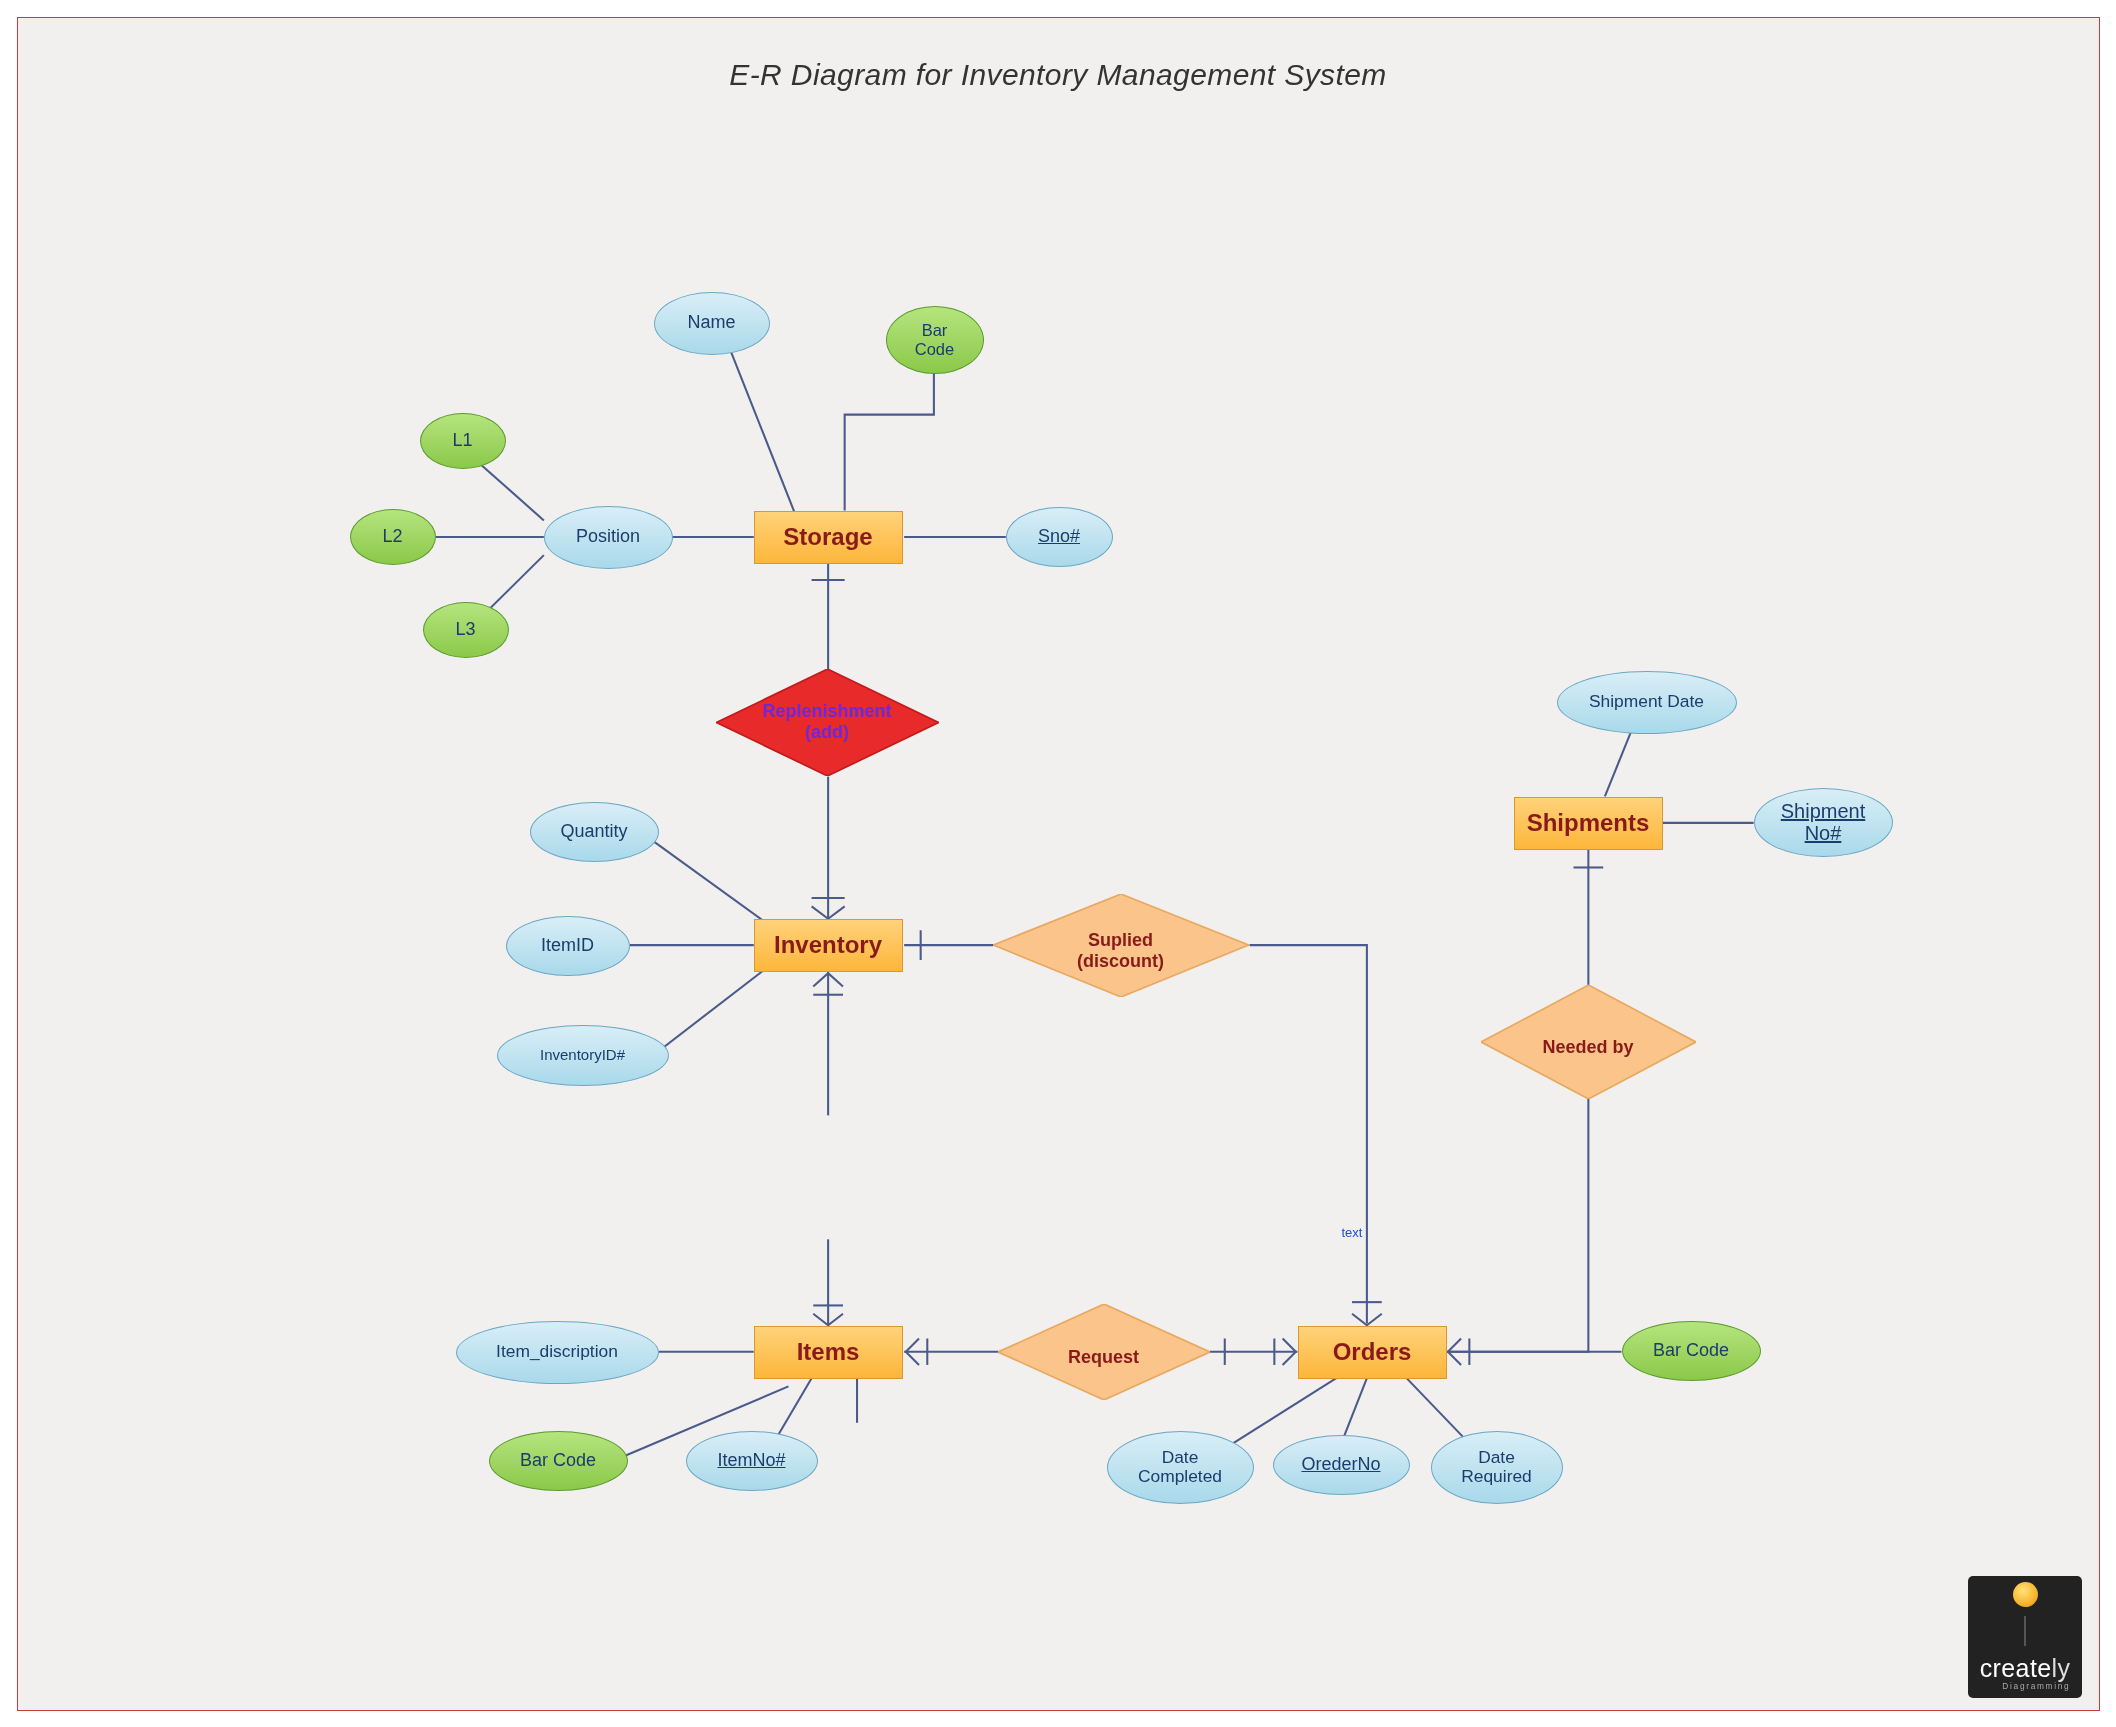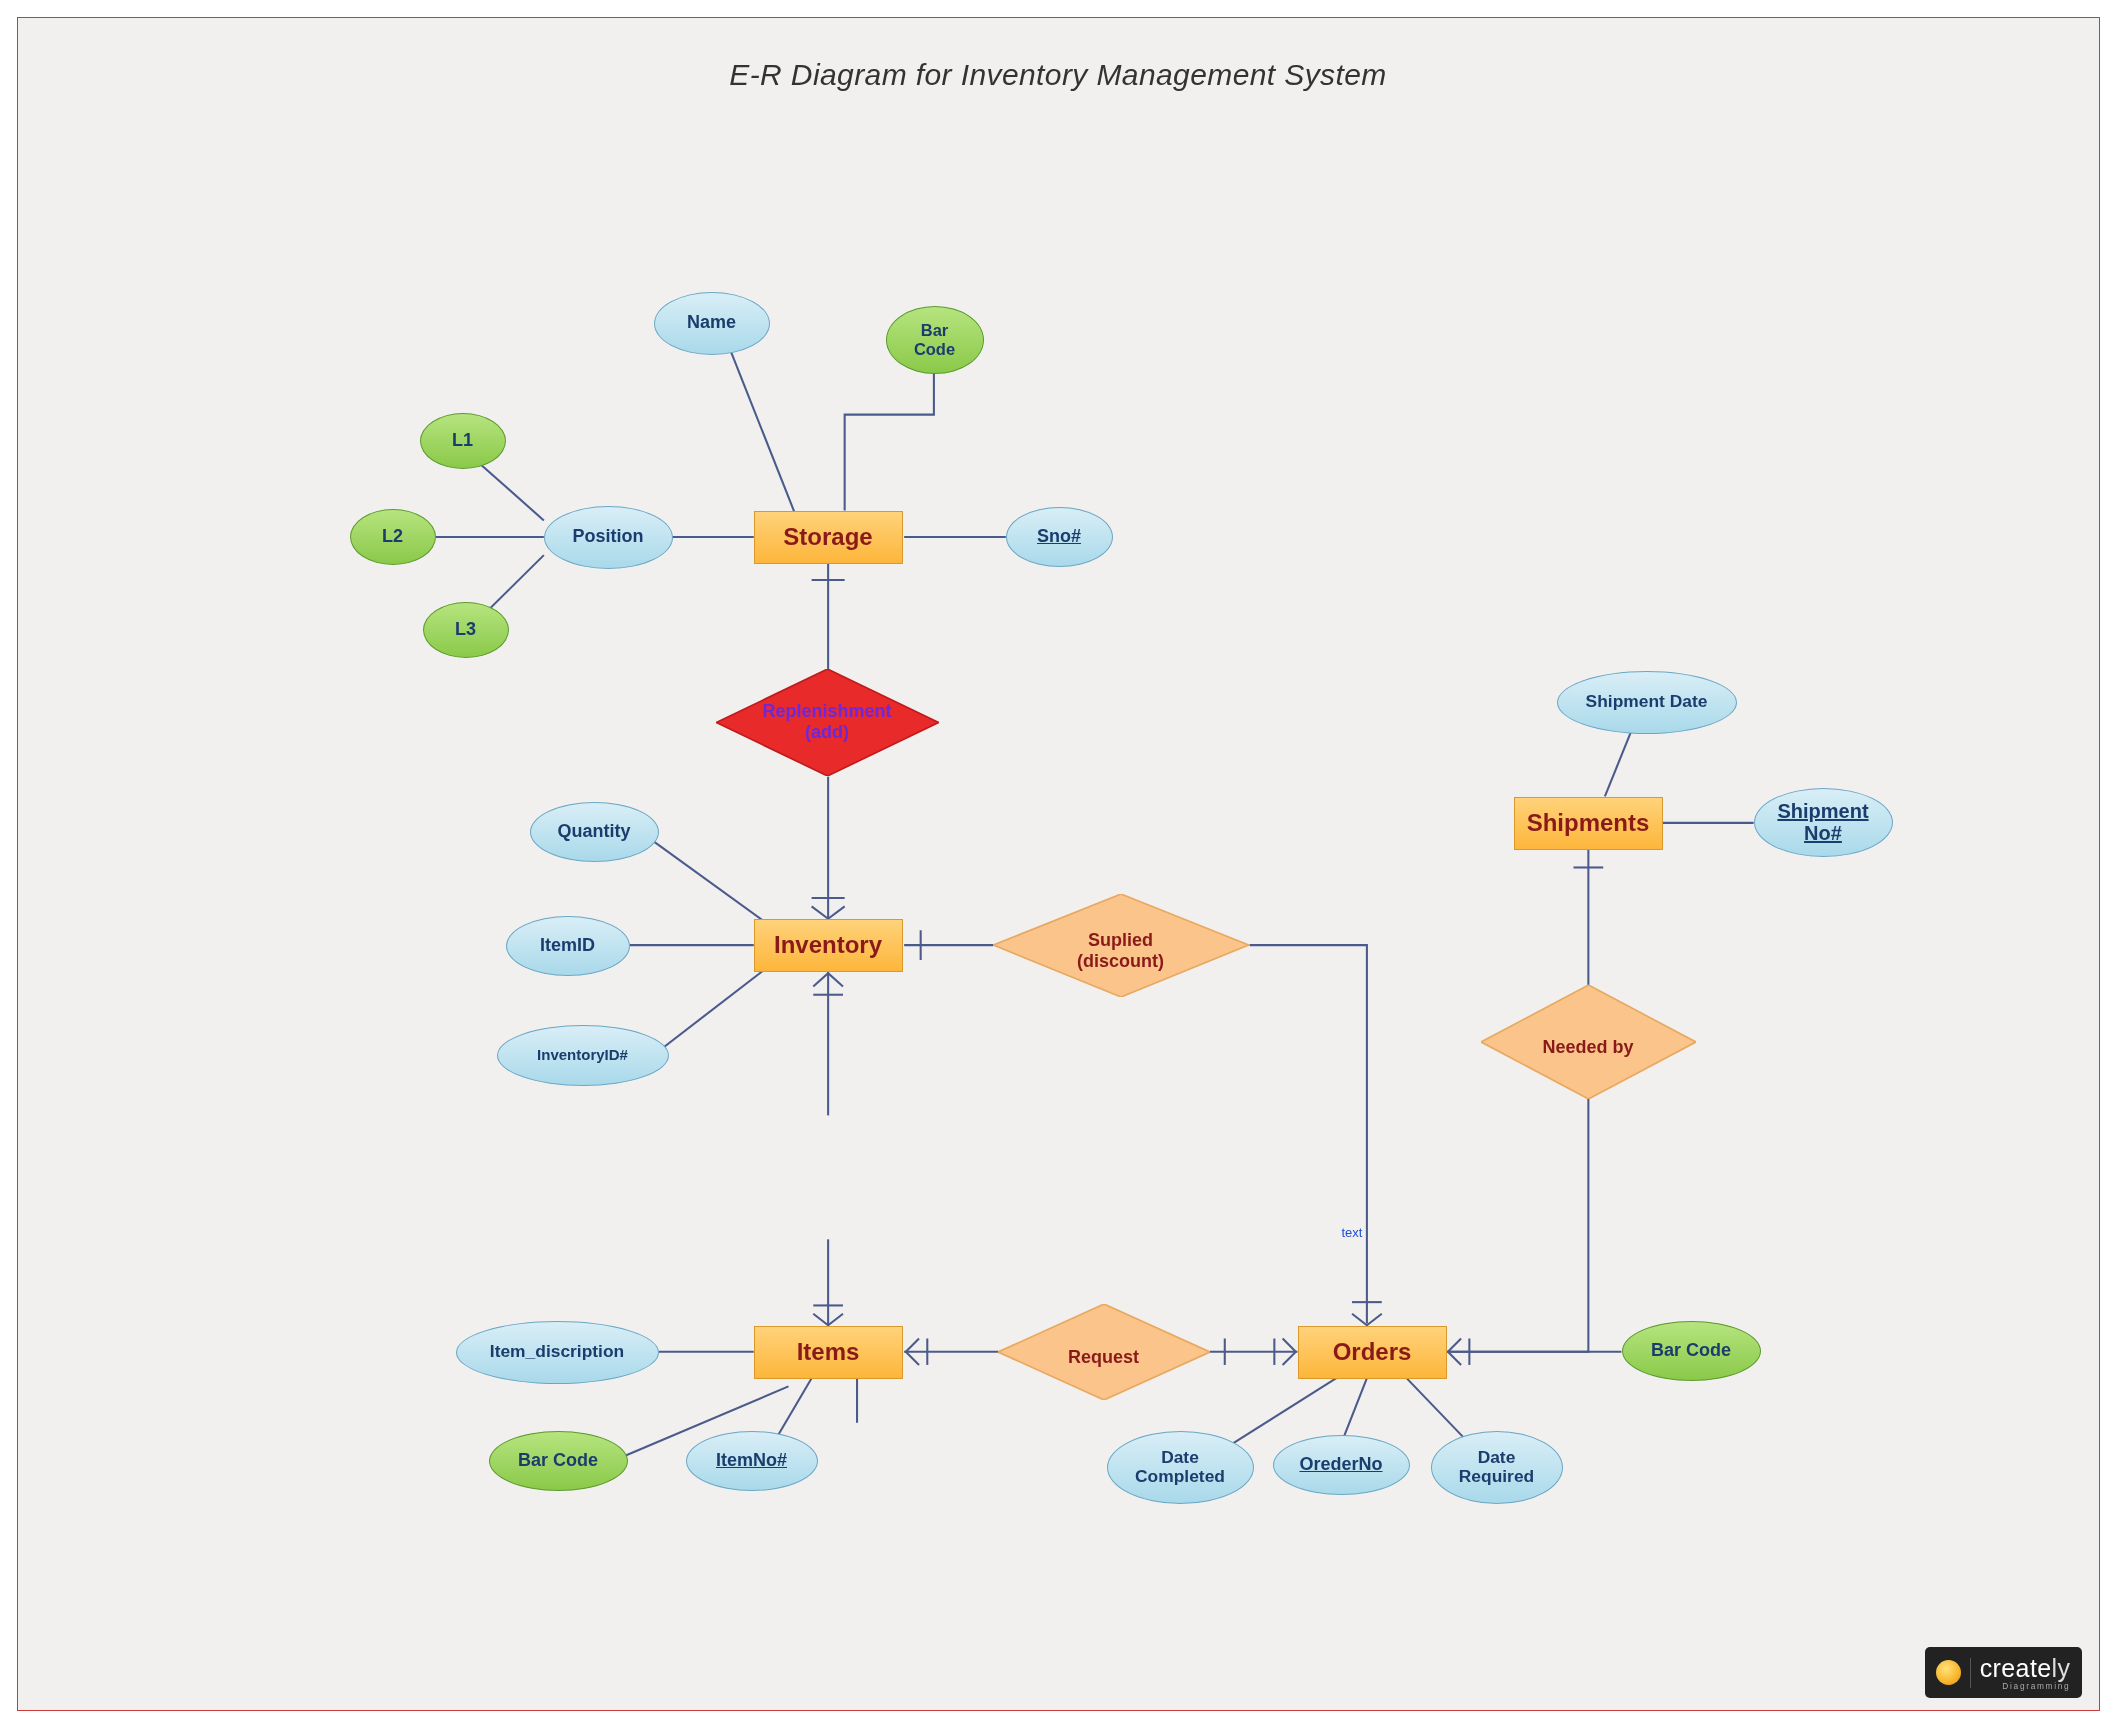--- a/index.html
+++ b/index.html
@@ -43,21 +43,21 @@
     height: 53px;
   }
   .attr {
     position: absolute;
     border-radius: 50%;
     display: flex;
     align-items: center;
     justify-content: center;
     text-align: center;
     font-size: 18px;
-    font-weight: 700;
+    font-weight: 400;
     line-height: 1.1;
   }
   .attr.blue {
     background: linear-gradient(#d9eef7, #a9d9ea);
     border: 1.7px solid #6aa7c4;
     color: #1b3d6d;
   }
   .attr.green {
     background: linear-gradient(#b6e47f, #8ac949);
     border: 1.7px solid #5a9a2a;
@@ -87,20 +87,21 @@
   .watermark {
     position: absolute;
     right: 16.5px;
     bottom: 11.6px;
     display: flex;
     align-items: center;
     background: #222;
     border-radius: 5px;
     padding: 6.6px 11.6px;
     gap: 8.3px;
+    flex-direction: column;
   }
   .watermark .bulb {
     width: 25px; height: 25px;
     border-radius: 50%;
     background: radial-gradient(circle at 40% 35%, #ffe27a, #f7b52b 60%, #d88e10);
     position: relative;
   }
   .watermark .sep {
     width: 1.7px; height: 30px; background: #555;
   }

